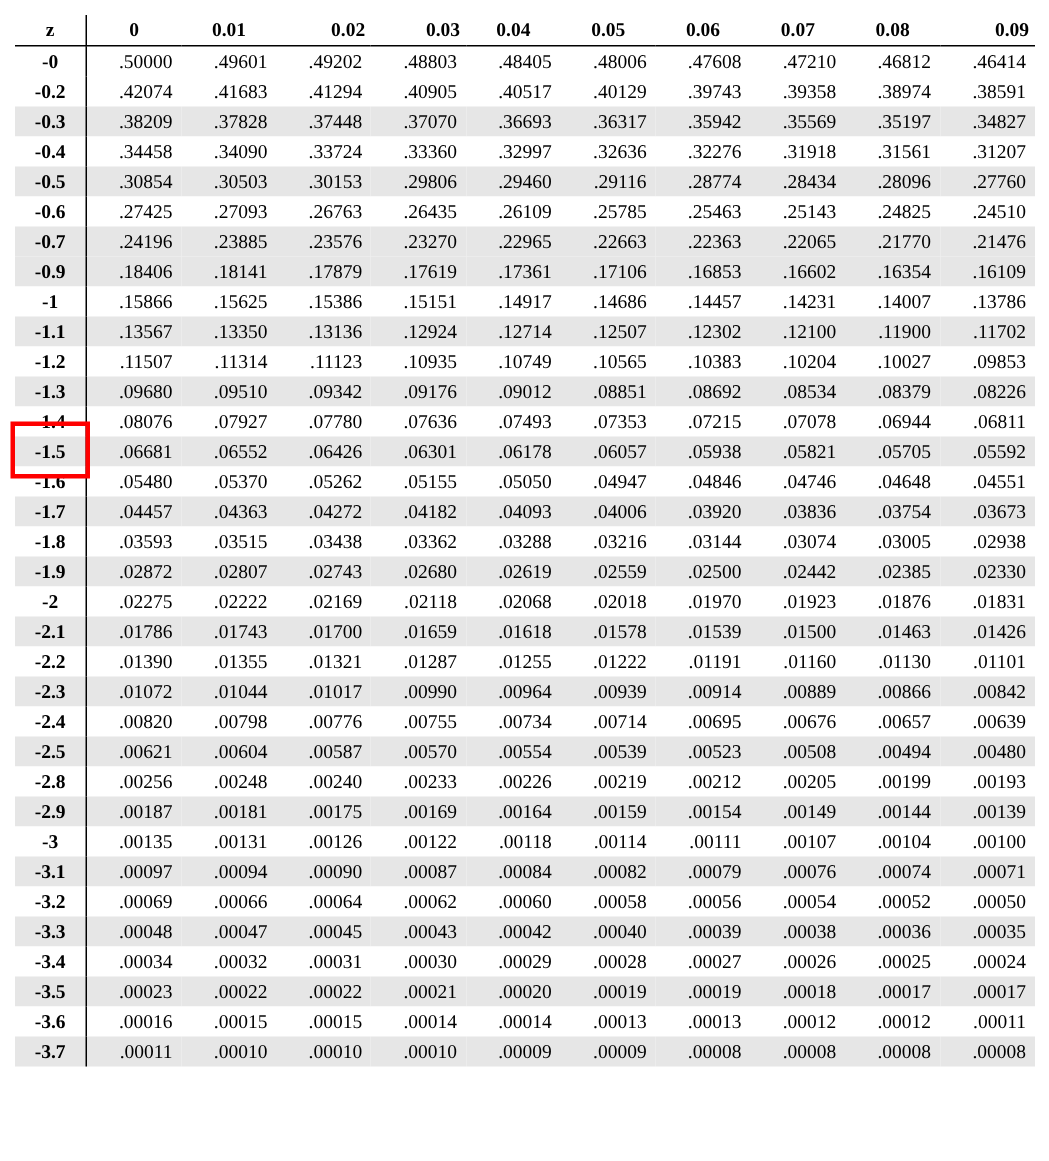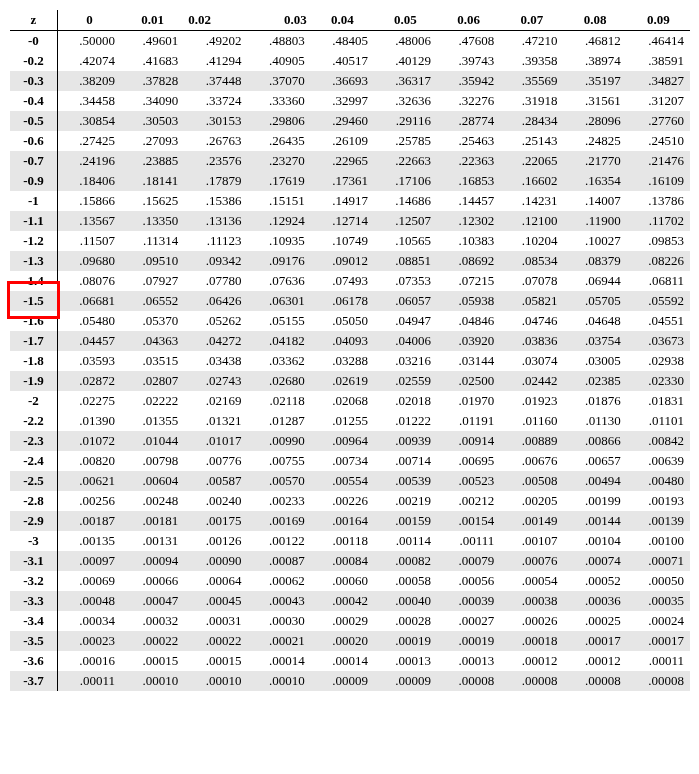--- a/index.html
+++ b/index.html
@@ -66,28 +66,28 @@
 
 
 
 <div class="table-wrap">
   <table>
     <thead>
       <tr id="header-row">
           <th class="z-col">z</th>
           <th class="val" style="text-align: center;">0</th>
           <th class="val" style="text-align: center;">0.01</th>
-          <th class="val" style="text-align: left;">0.02</th>
+          <th class="val" style="text-align: right;">0.02</th>
           <th class="val" style="text-align: right;">0.03</th>
           <th class="val" style="text-align: center;">0.04</th>
           <th class="val" style="text-align: center;">0.05</th>
           <th class="val" style="text-align: center;">0.06</th>
           <th class="val" style="text-align: center;">0.07</th>
           <th class="val" style="text-align: center;">0.08</th>
-          <th class="val" style="text-align: center;">0.09</th>
+          <th class="val" style="text-align: right;">0.09</th>
         </tr>
     </thead>
     <tbody id="table-body">
         <tr class="even">
           <th class="z-rowhead">-0</th>
           <td class="val">.50000</td>
           <td class="val">.49601</td>
           <td class="val">.49202</td>
           <td class="val">.48803</td>
           <td class="val">.48405</td>
@@ -324,20 +324,33 @@
           <td class="val">.02222</td>
           <td class="val">.02169</td>
           <td class="val">.02118</td>
           <td class="val">.02068</td>
           <td class="val">.02018</td>
           <td class="val">.01970</td>
           <td class="val">.01923</td>
           <td class="val">.01876</td>
           <td class="val">.01831</td>
         </tr>
+        <tr class="odd">
+          <th class="z-rowhead">-2.1</th>
+          <td class="val">.01786</td>
+          <td class="val">.01743</td>
+          <td class="val">.01700</td>
+          <td class="val">.01659</td>
+          <td class="val">.01618</td>
+          <td class="val">.01578</td>
+          <td class="val">.01539</td>
+          <td class="val">.01500</td>
+          <td class="val">.01463</td>
+          <td class="val">.01426</td>
+        </tr>
         <tr class="even">
           <th class="z-rowhead">-2.2</th>
           <td class="val">.01390</td>
           <td class="val">.01355</td>
           <td class="val">.01321</td>
           <td class="val">.01287</td>
           <td class="val">.01255</td>
           <td class="val">.01222</td>
           <td class="val">.01191</td>
           <td class="val">.01160</td>

